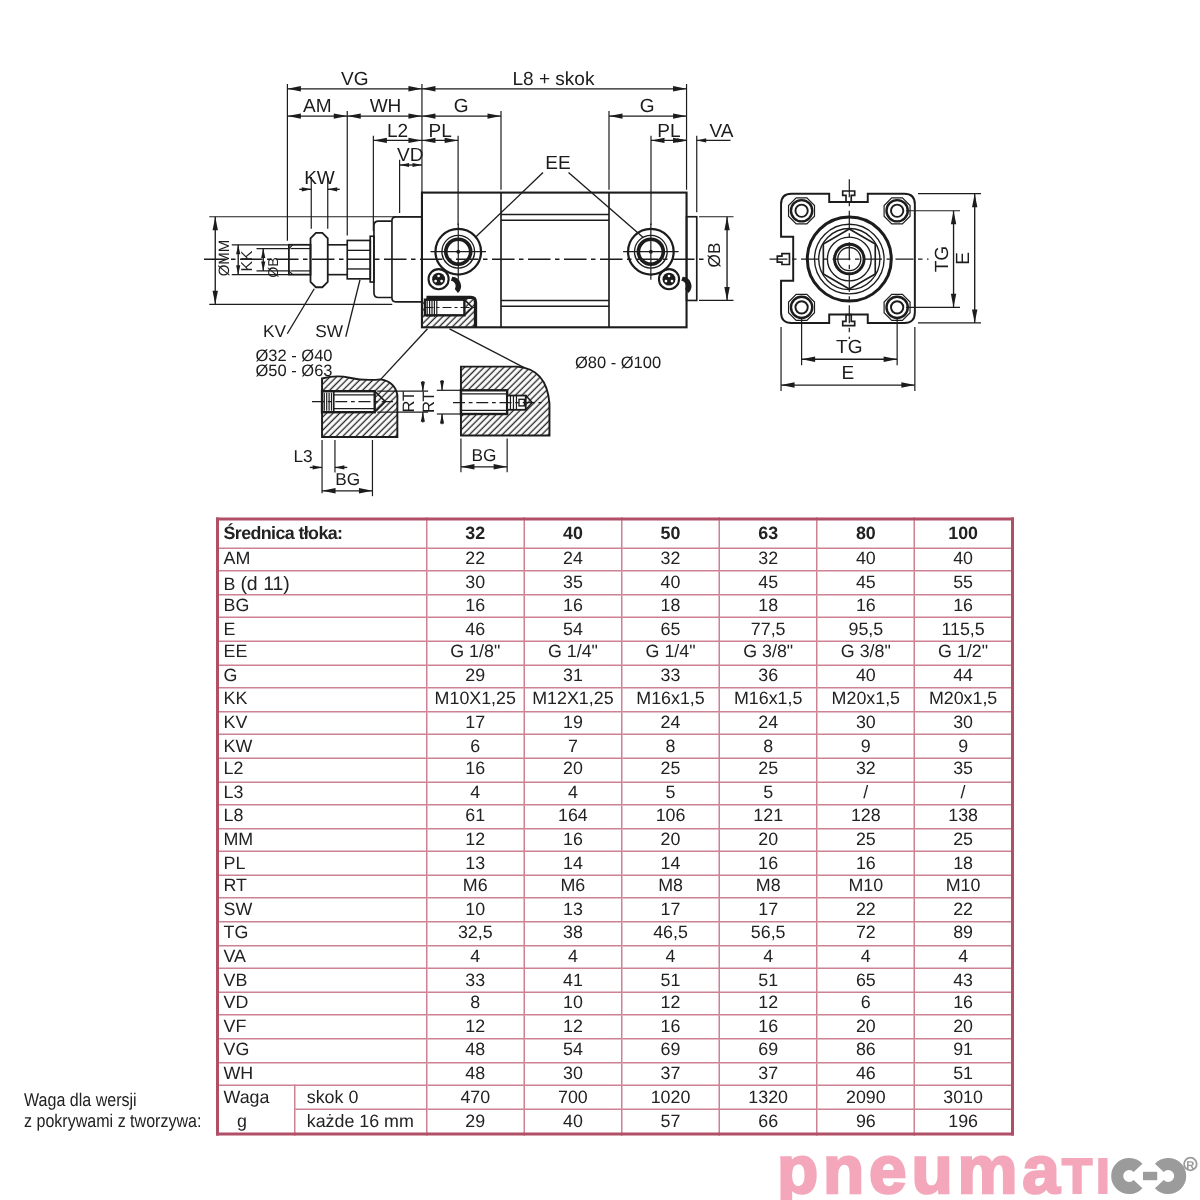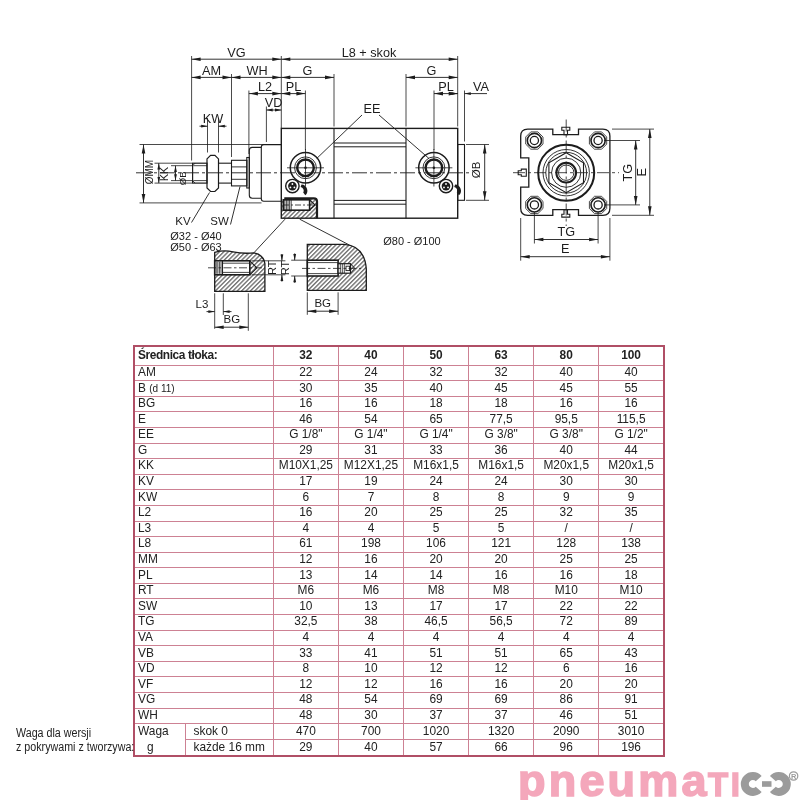--- a/index.html
+++ b/index.html
@@ -2,21 +2,21 @@
 <html><head>
 <meta charset="utf-8">
 <style>
 html,body{margin:0;padding:0;width:800px;height:800px;background:#fff;overflow:hidden}
 body{font-family:"Liberation Sans",sans-serif;color:#1c1c1c;position:relative;opacity:0.999}
 #dwg{position:absolute;left:0;top:0;filter:opacity(0.999)}
 #dwg text{font-family:"Liberation Sans",sans-serif;fill:#1c1c1c}
 .lb{font-size:12.7px}
 .ls{font-size:11.5px}
 .lo{font-size:11px}
-table.spec{position:absolute;filter:opacity(0.999);left:133px;top:345.4px;border-collapse:collapse;table-layout:fixed;width:530px;font-size:11.9px;color:#222;border:2px solid #b04f66}
+table.spec{position:absolute;filter:opacity(0.999);left:144px;top:345.4px;border-collapse:collapse;table-layout:fixed;width:530px;font-size:11.9px;color:#222;border:2px solid #b04f66}
 table.spec td{border:1px solid #cd8193;padding:0;text-align:center;vertical-align:middle;height:14.6px;line-height:1;overflow:hidden;white-space:nowrap}
 table.spec td.l{text-align:left;padding-left:3px}
 table.spec tr.hd td{font-weight:bold;height:17.2px}
 .cap{position:absolute;filter:opacity(0.999);left:16px;top:727px;font-size:12.3px;line-height:13.8px;color:#222;transform:scaleX(0.87);transform-origin:left top}
 </style>
 </head>
 <body>
 
 <svg id="dwg" width="800" height="800" viewBox="0 0 800 800">
 <defs>
@@ -447,21 +447,21 @@
 <tr>
         <td colspan="2" class="l">AM</td>
         <td>22</td>
         <td>24</td>
         <td>32</td>
         <td>32</td>
         <td>40</td>
         <td>40</td>
       </tr>
 <tr>
-        <td colspan="2" class="l">B <span style="font-size:10px">(d 11)</span></td>
+        <td colspan="2" class="l">B <span style="font-size:13px">(d 11)</span></td>
         <td>30</td>
         <td>35</td>
         <td>40</td>
         <td>45</td>
         <td>45</td>
         <td>55</td>
       </tr>
 <tr>
         <td colspan="2" class="l">BG</td>
         <td>16</td>
@@ -539,21 +539,21 @@
         <td>4</td>
         <td>4</td>
         <td>5</td>
         <td>5</td>
         <td>/</td>
         <td>/</td>
       </tr>
 <tr>
         <td colspan="2" class="l">L8</td>
         <td>61</td>
-        <td>198</td>
+        <td>164</td>
         <td>106</td>
         <td>121</td>
         <td>128</td>
         <td>138</td>
       </tr>
 <tr>
         <td colspan="2" class="l">MM</td>
         <td>12</td>
         <td>16</td>
         <td>20</td>

